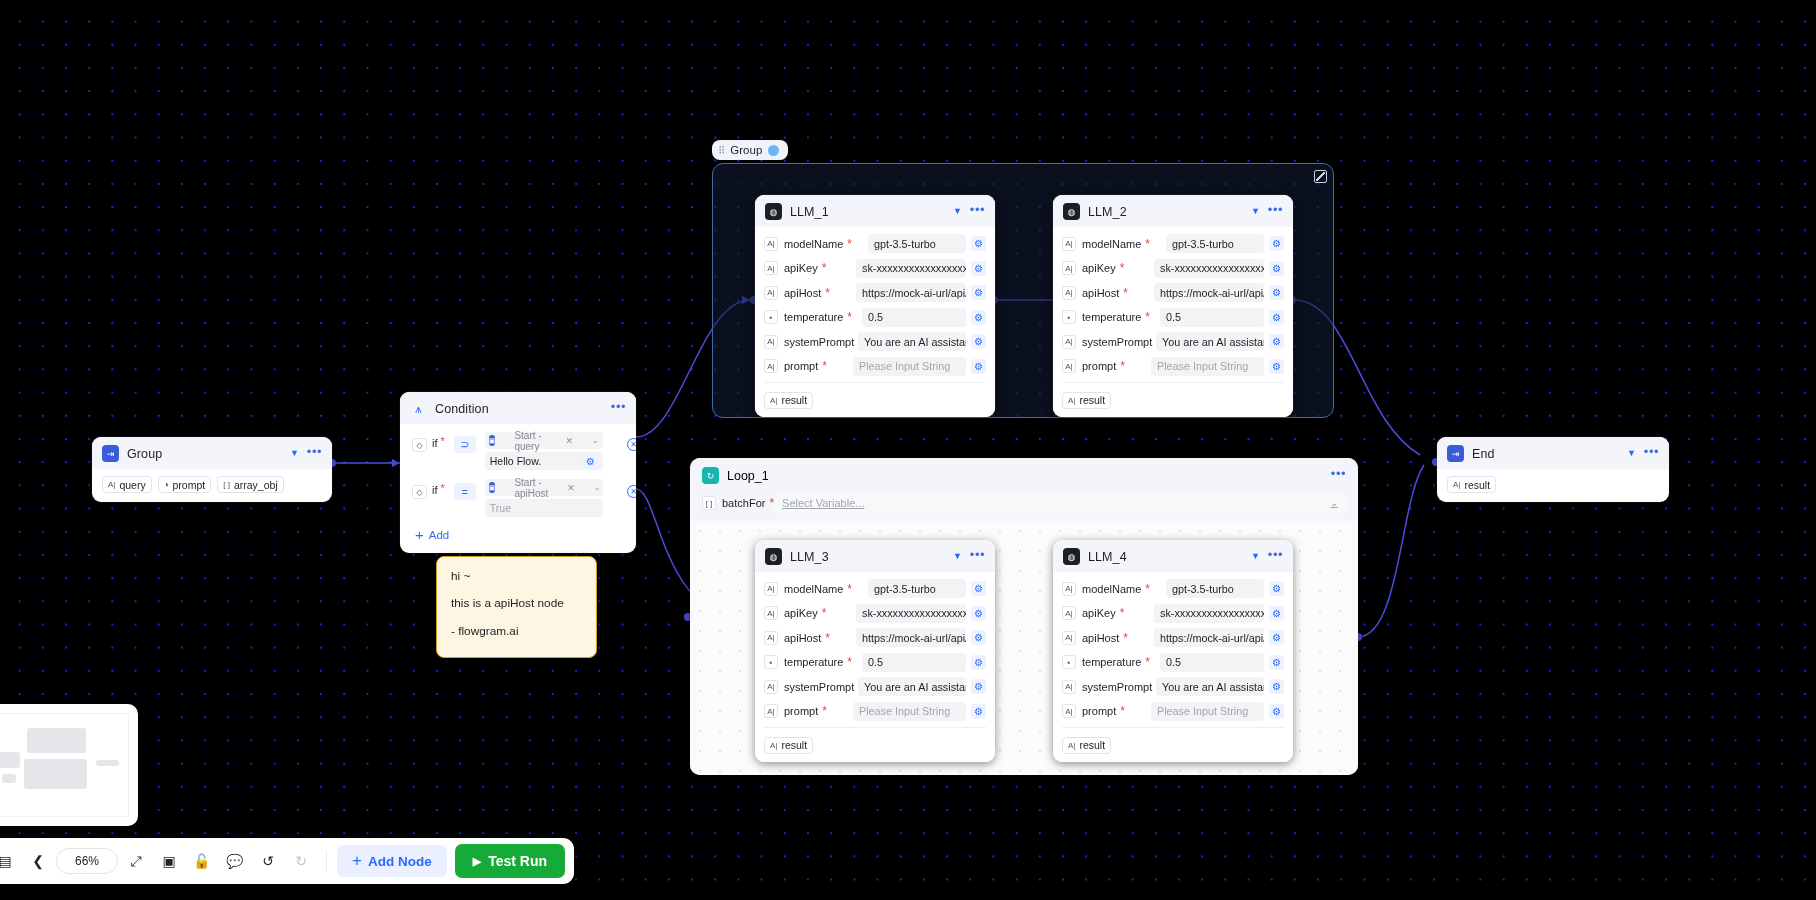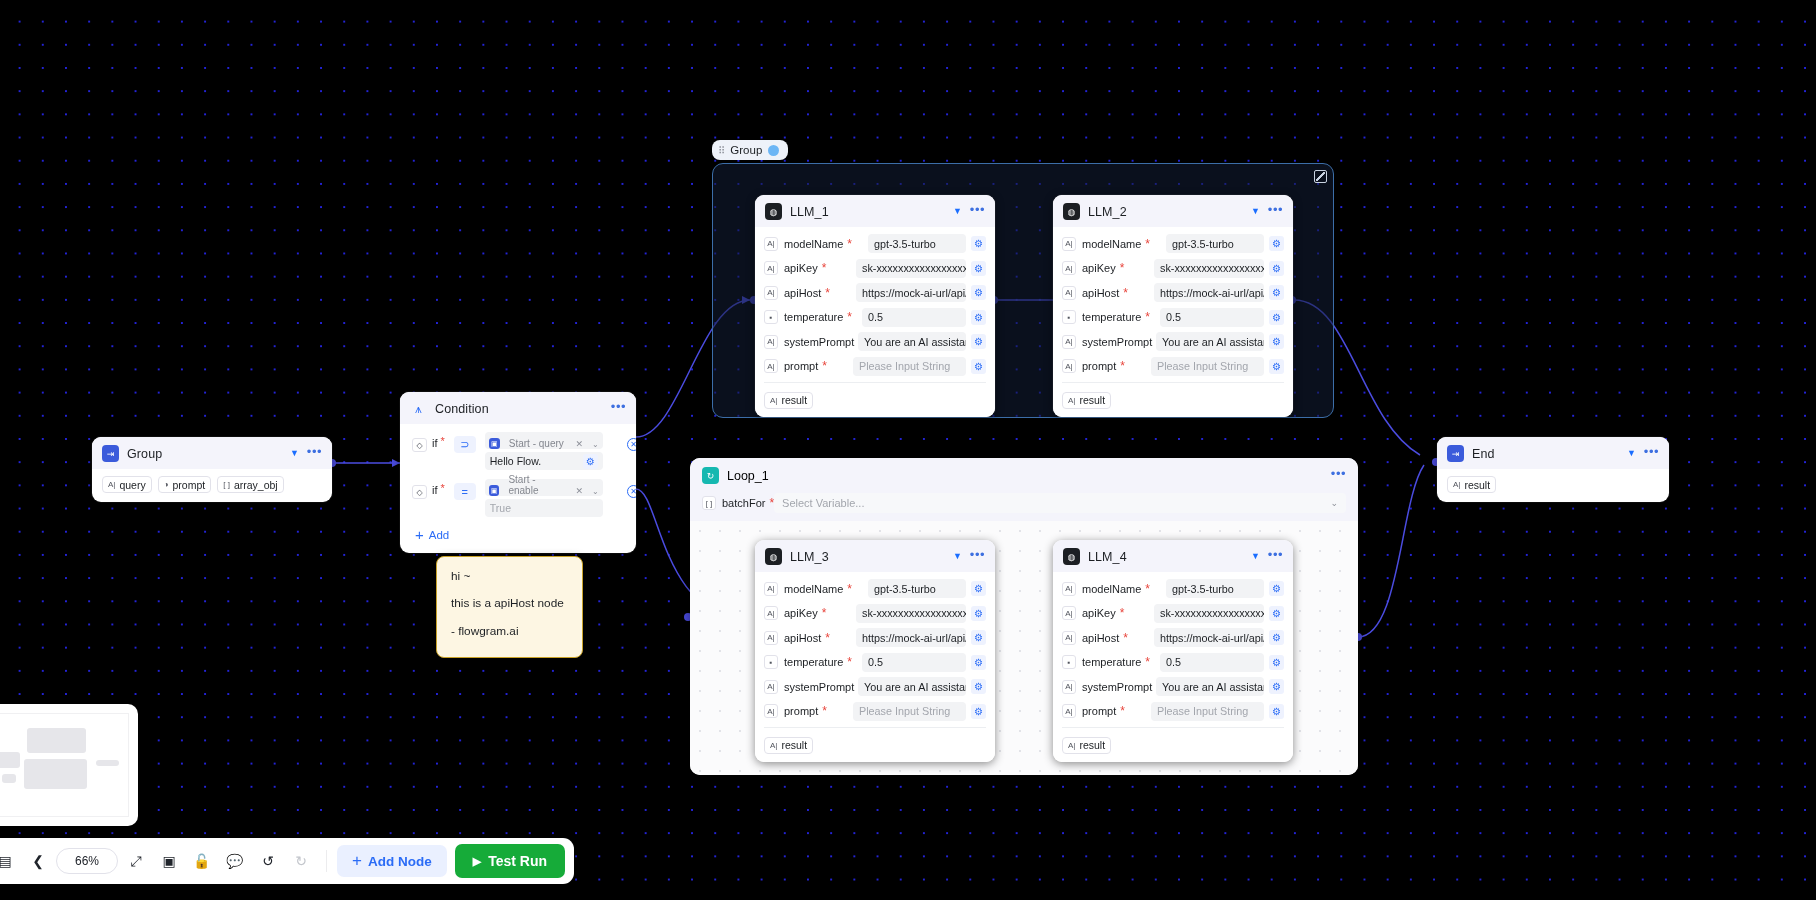--- a/index.html
+++ b/index.html
@@ -99,21 +99,21 @@
   #loop-node {
     position: absolute; background: #ffffff; border-radius: 10px;
     box-shadow: 0 2px 12px rgba(0,0,0,.45);
     overflow: hidden;
   }
   #loop-head { display: flex; align-items: center; gap: 8px; padding: 9px 12px 7px 12px; background:#f4f4fb; font-size: 12.5px; }
   #loop-sub { display:flex; align-items:center; padding: 2px 12px 8px 12px; background:#f4f4fb; }
   #loop-sub .flabel{ }
   #loop-select {
     margin-left: auto; width: 820px; height: 20px; background:#f7f8fa; border-radius:4px;
-    display:flex; align-items:center; padding: 0 8px; font-size: 11px; color:#a3a6ad;
+    display:flex; align-items:center; padding: 0 8px; font-size: 11px; color:#a3a6ad;text-decoration:underline;
   }
   #loop-canvas {
     background: #fbfbfc;
     background-image: radial-gradient(circle, #e2e3e8 1px, transparent 1.1px);
     background-size: 20px 20px;
     height: 100%;
   }
 
   
   #cond-body { padding: 8px 10px 10px 12px; }
@@ -123,21 +123,21 @@
     display:flex;align-items:center;justify-content:center;font-size:8px;color:#50535c;margin-top:6px;
   }
   .if-tx { font-size: 11px; color:#1c1f23; margin: 5px 0 0 5px; }
   .if-req{ color:#e8453c; font-size:11px; margin: 3px 0 0 3px;}
   .op {
     width: 22px; height: 17px; background:#eef2fe; border-radius:4px; color:#2b6cf6;
     display:flex;align-items:center;justify-content:center; font-size:11px; margin: 4px 0 0 9px;
   }
   .cond-fields { margin-left: 9px; width: 118px; }
   .varpill {
-    display:flex; align-items:flex-end; gap:9px; height: 17px; background:#f2f3f5;
+    display:flex; align-items:center; gap:19px; height: 17px; background:#f2f3f5;
     border-radius:4px; padding: 0 4px; font-size: 10px; color:#84878f;
   }
   .varpill .vi { width:11px;height:11px;border-radius:3px;background:#3b5bdb;color:#fff;font-size:7px;display:flex;align-items:center;justify-content:center;}
   .varpill .vx { margin-left:auto; color:#8d9099; font-size:9px;}
   .varpill .vc { color:#8d9099; font-size:8px;}
   .cond-val {
     height: 18px; background:#f2f3f5; border-radius:4px; margin-top:3px;
     display:flex; align-items:center; padding: 0 5px; font-size: 10.5px; color:#1c1f23;
   }
   .cond-val.ph { color: #a3a6ad; }
@@ -505,21 +505,21 @@
         <span class="del">✕</span>
       </div>
       <div class="cond-row">
         <span class="if-ic">◇</span>
         <span class="if-tx">if</span>
         <span class="if-req">*</span>
         <span class="op">=</span>
         <div class="cond-fields">
           <div class="varpill">
             <span class="vi">▣</span>
-            <span>Start - enable</span>
+            <span>Start - apiHost</span>
             <span class="vx">✕</span>
             <span class="vc">⌄</span>
           </div>
           <div class="cond-val ph">
             <span>True</span>
           </div>
         </div>
         <span class="del">✕</span>
       </div>
       <div class="addbtn">
@@ -560,21 +560,21 @@
       <span class="dots">•••</span>
     </div>
     <div class="ports">
       <span class="chip">
         <span class="ci">A|</span>
         <span>result</span>
       </span>
     </div>
   </div>
 
-  <div id="comment-node" style="left:436px; top:556px; width:147px; height:102px;">
+  <div id="comment-node" style="left:436px; top:556px; width:161px; height:102px;">
     <p>hi ~</p>
     <p>this is a apiHost node</p>
     <p>- flowgram.ai</p>
   </div>
 
   <div id="minimap">
     <div id="minimap-inner">
 
       <div class="mm" style="left:12px;top:38px;width:22px;height:16px;"></div>
       <div class="mm" style="left:16px;top:60px;width:14px;height:9px;"></div>

